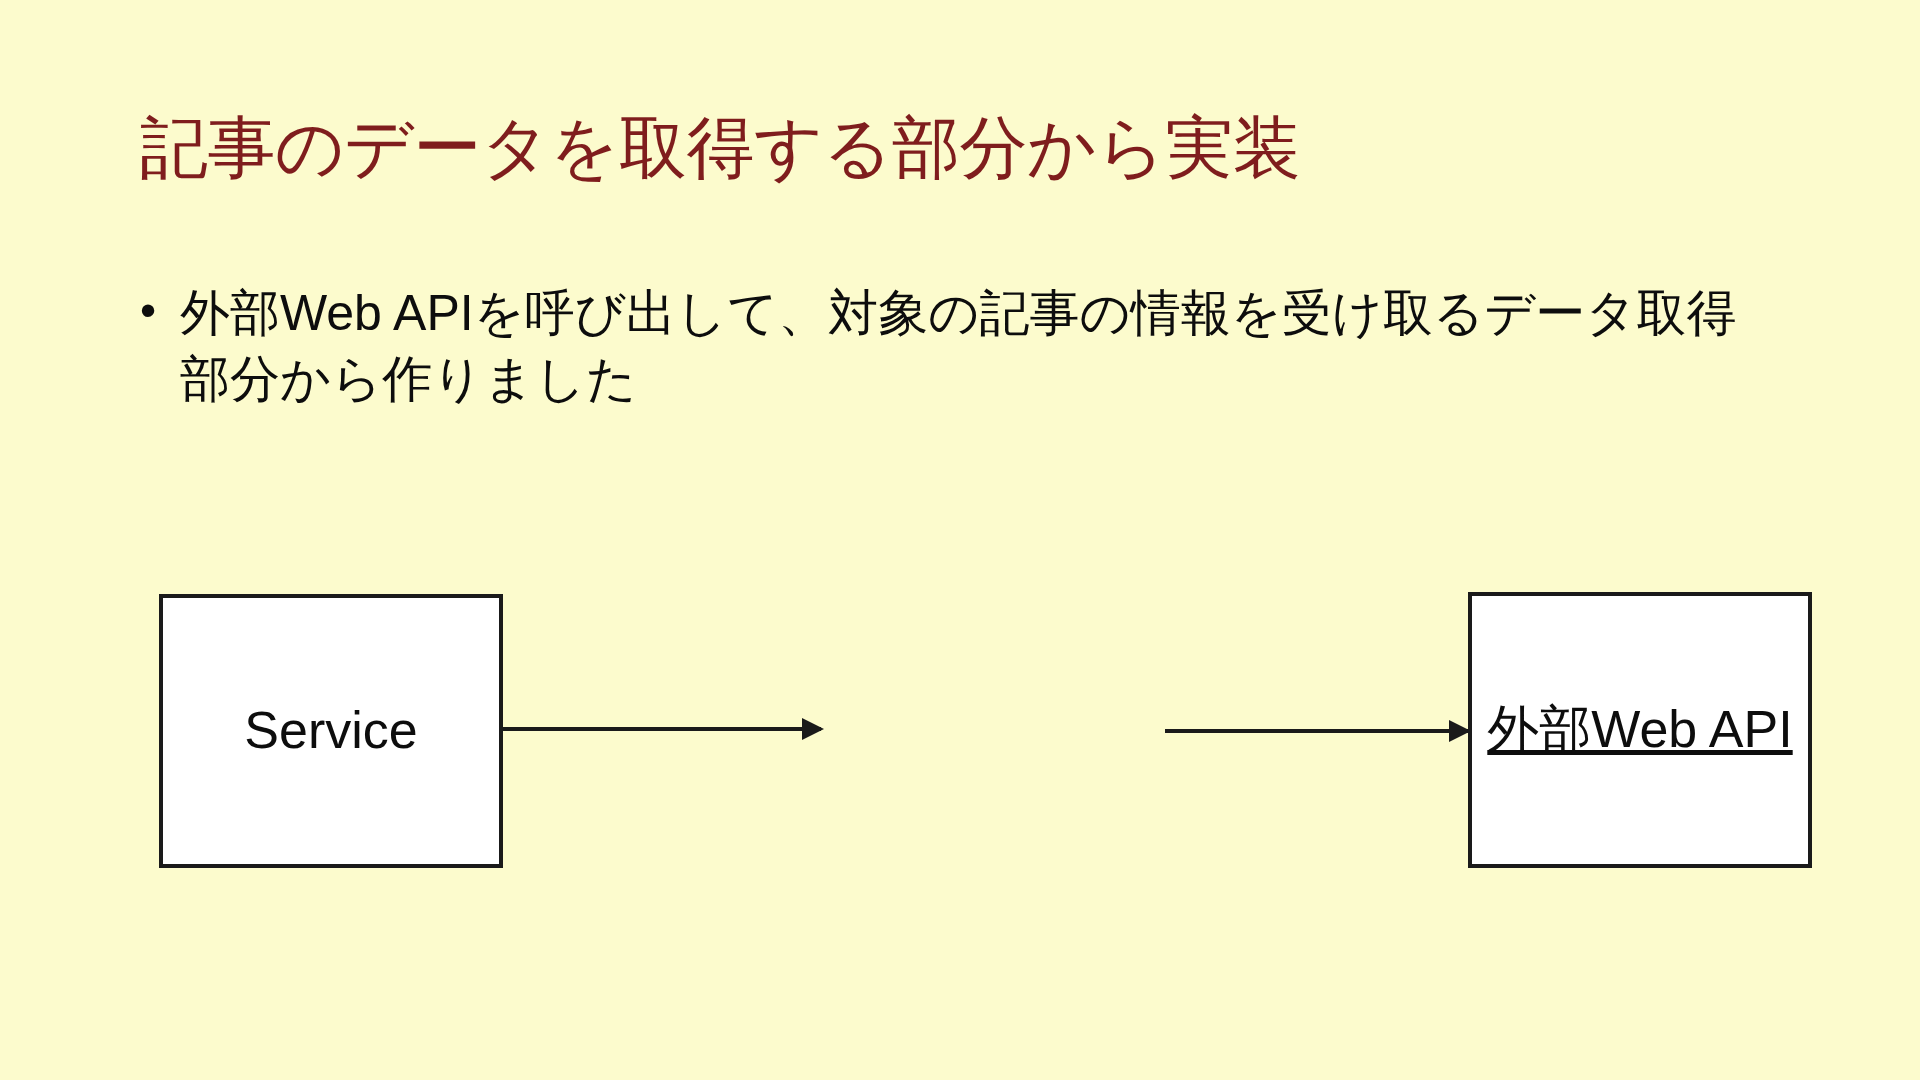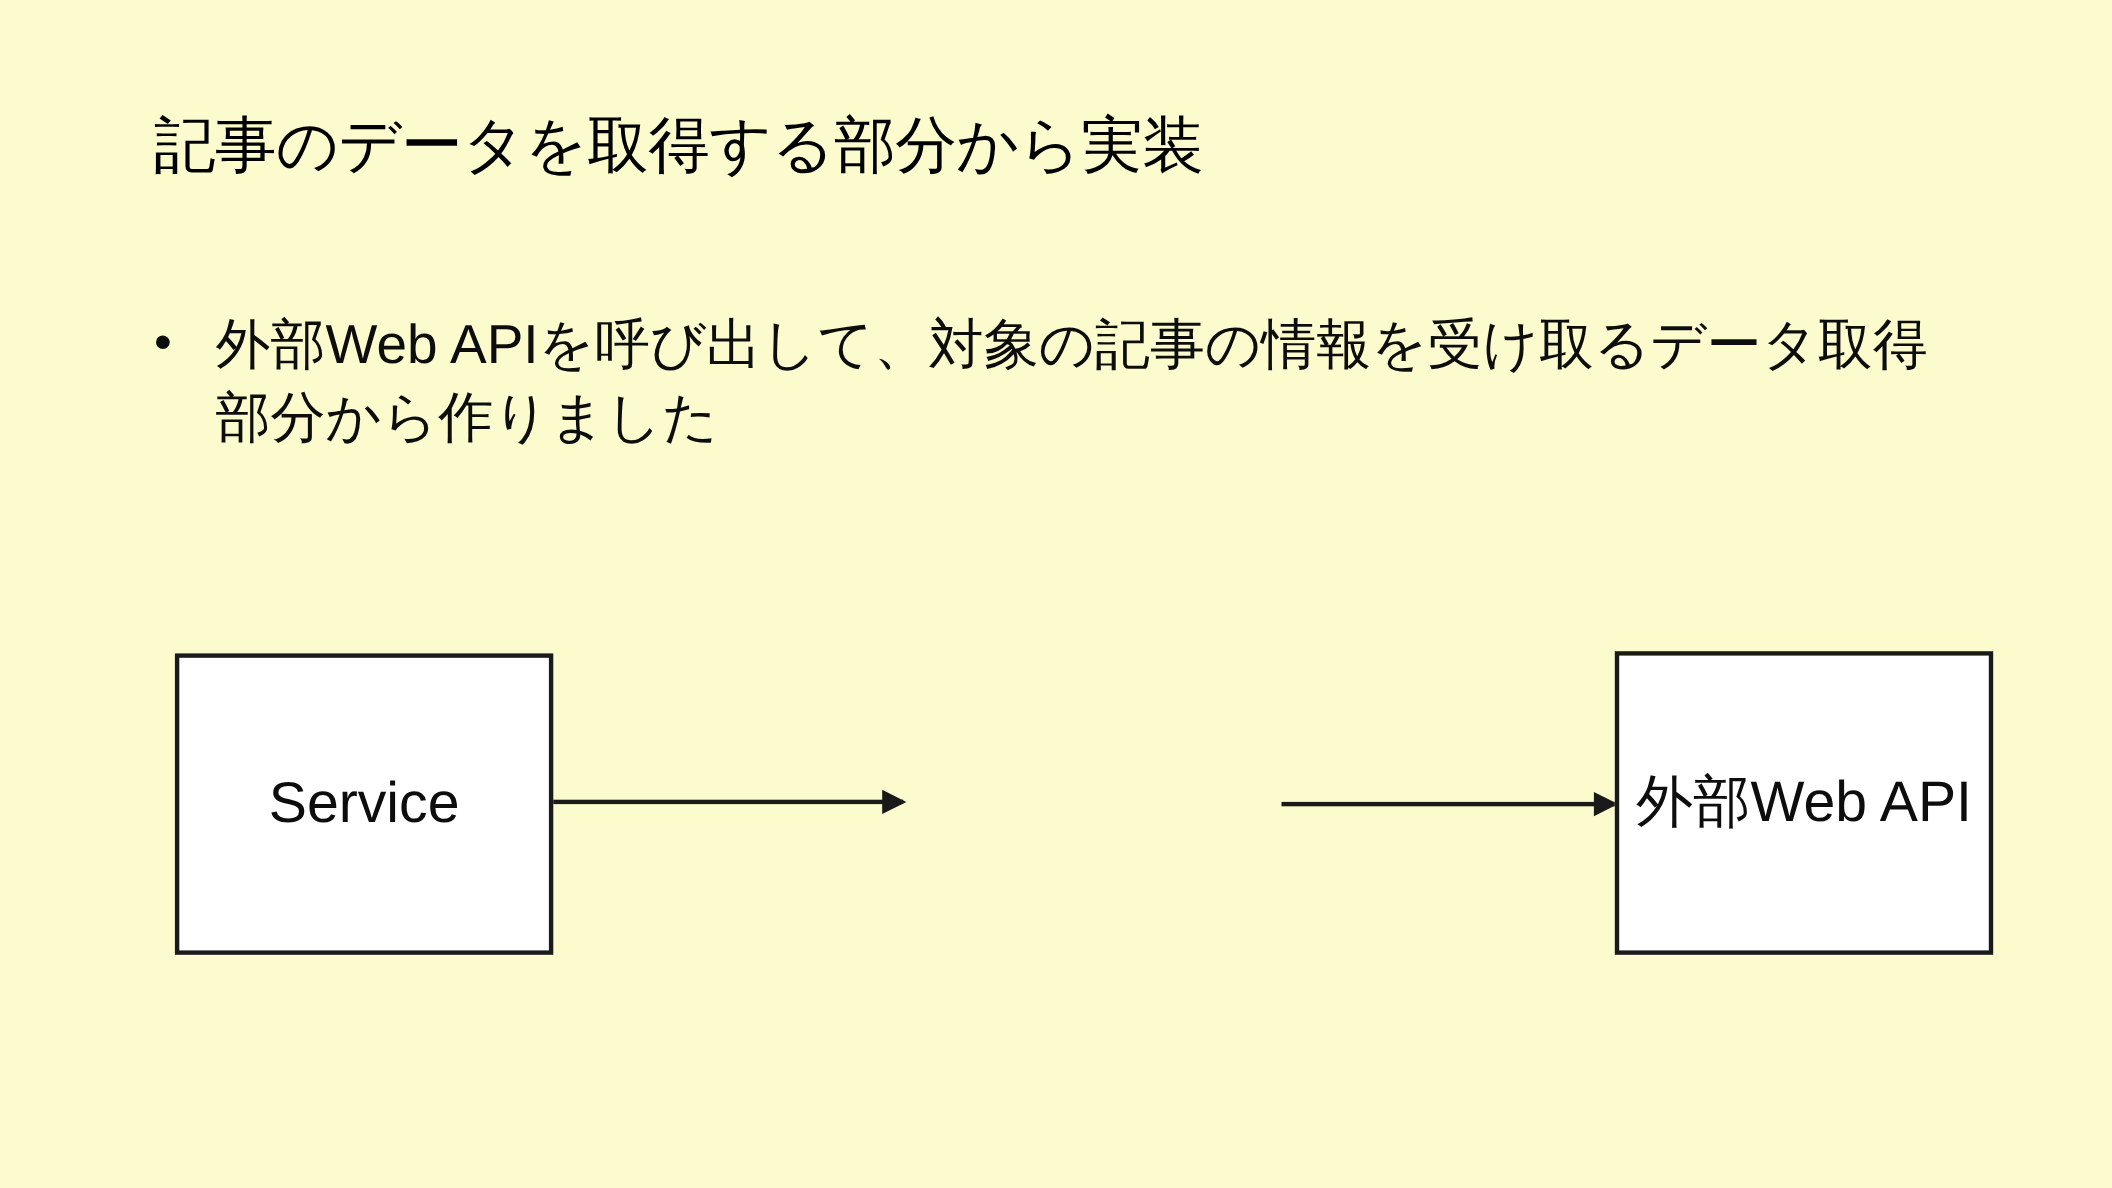--- a/index.html
+++ b/index.html
@@ -20,24 +20,24 @@
     background: #FCFBCD;
     overflow: hidden;
   }
 
   
   .slide-title {
     position: absolute;
     left: 140px;
     top: 62px;
     width: 1700px;
-    font-size: 56px;
+    font-size: 68px;
     line-height: 1.15;
     font-weight: 400;
-    color: #000000;
+    color: #7f1d1d;
     letter-spacing: -0.5px;
     white-space: nowrap;
   }
 
   
   .body-list {
     position: absolute;
     left: 140px;
     top: 280px;
     width: 1640px;
@@ -55,21 +55,20 @@
   .bullet-marker {
     flex: 0 0 auto;
     width: 40px;
     font-size: 46px;
     line-height: 1.32;
     text-align: left;
   }
   .bullet-text {
     flex: 1 1 auto;
     text-align: left;
-    margin-left: 16px;
   }
 
   
   .diagram {
     position: absolute;
     left: 0;
     top: 0;
     width: 1920px;
     height: 1080px;
     margin-left: 28px;
@@ -100,20 +99,21 @@
     width: 344px;
     height: 276px;
     background: #8DCE4F;
   }
   .node-externalapi {
     left: 1440px;
     top: 592px;
     width: 344px;
     height: 276px;
     background: #FFFFFF;
+    text-decoration: underline;
   }
 
   
   .arrow {
     position: absolute;
     height: 4px;
     background: #1A1A1A;
   }
   .arrow::after {
     content: "";

